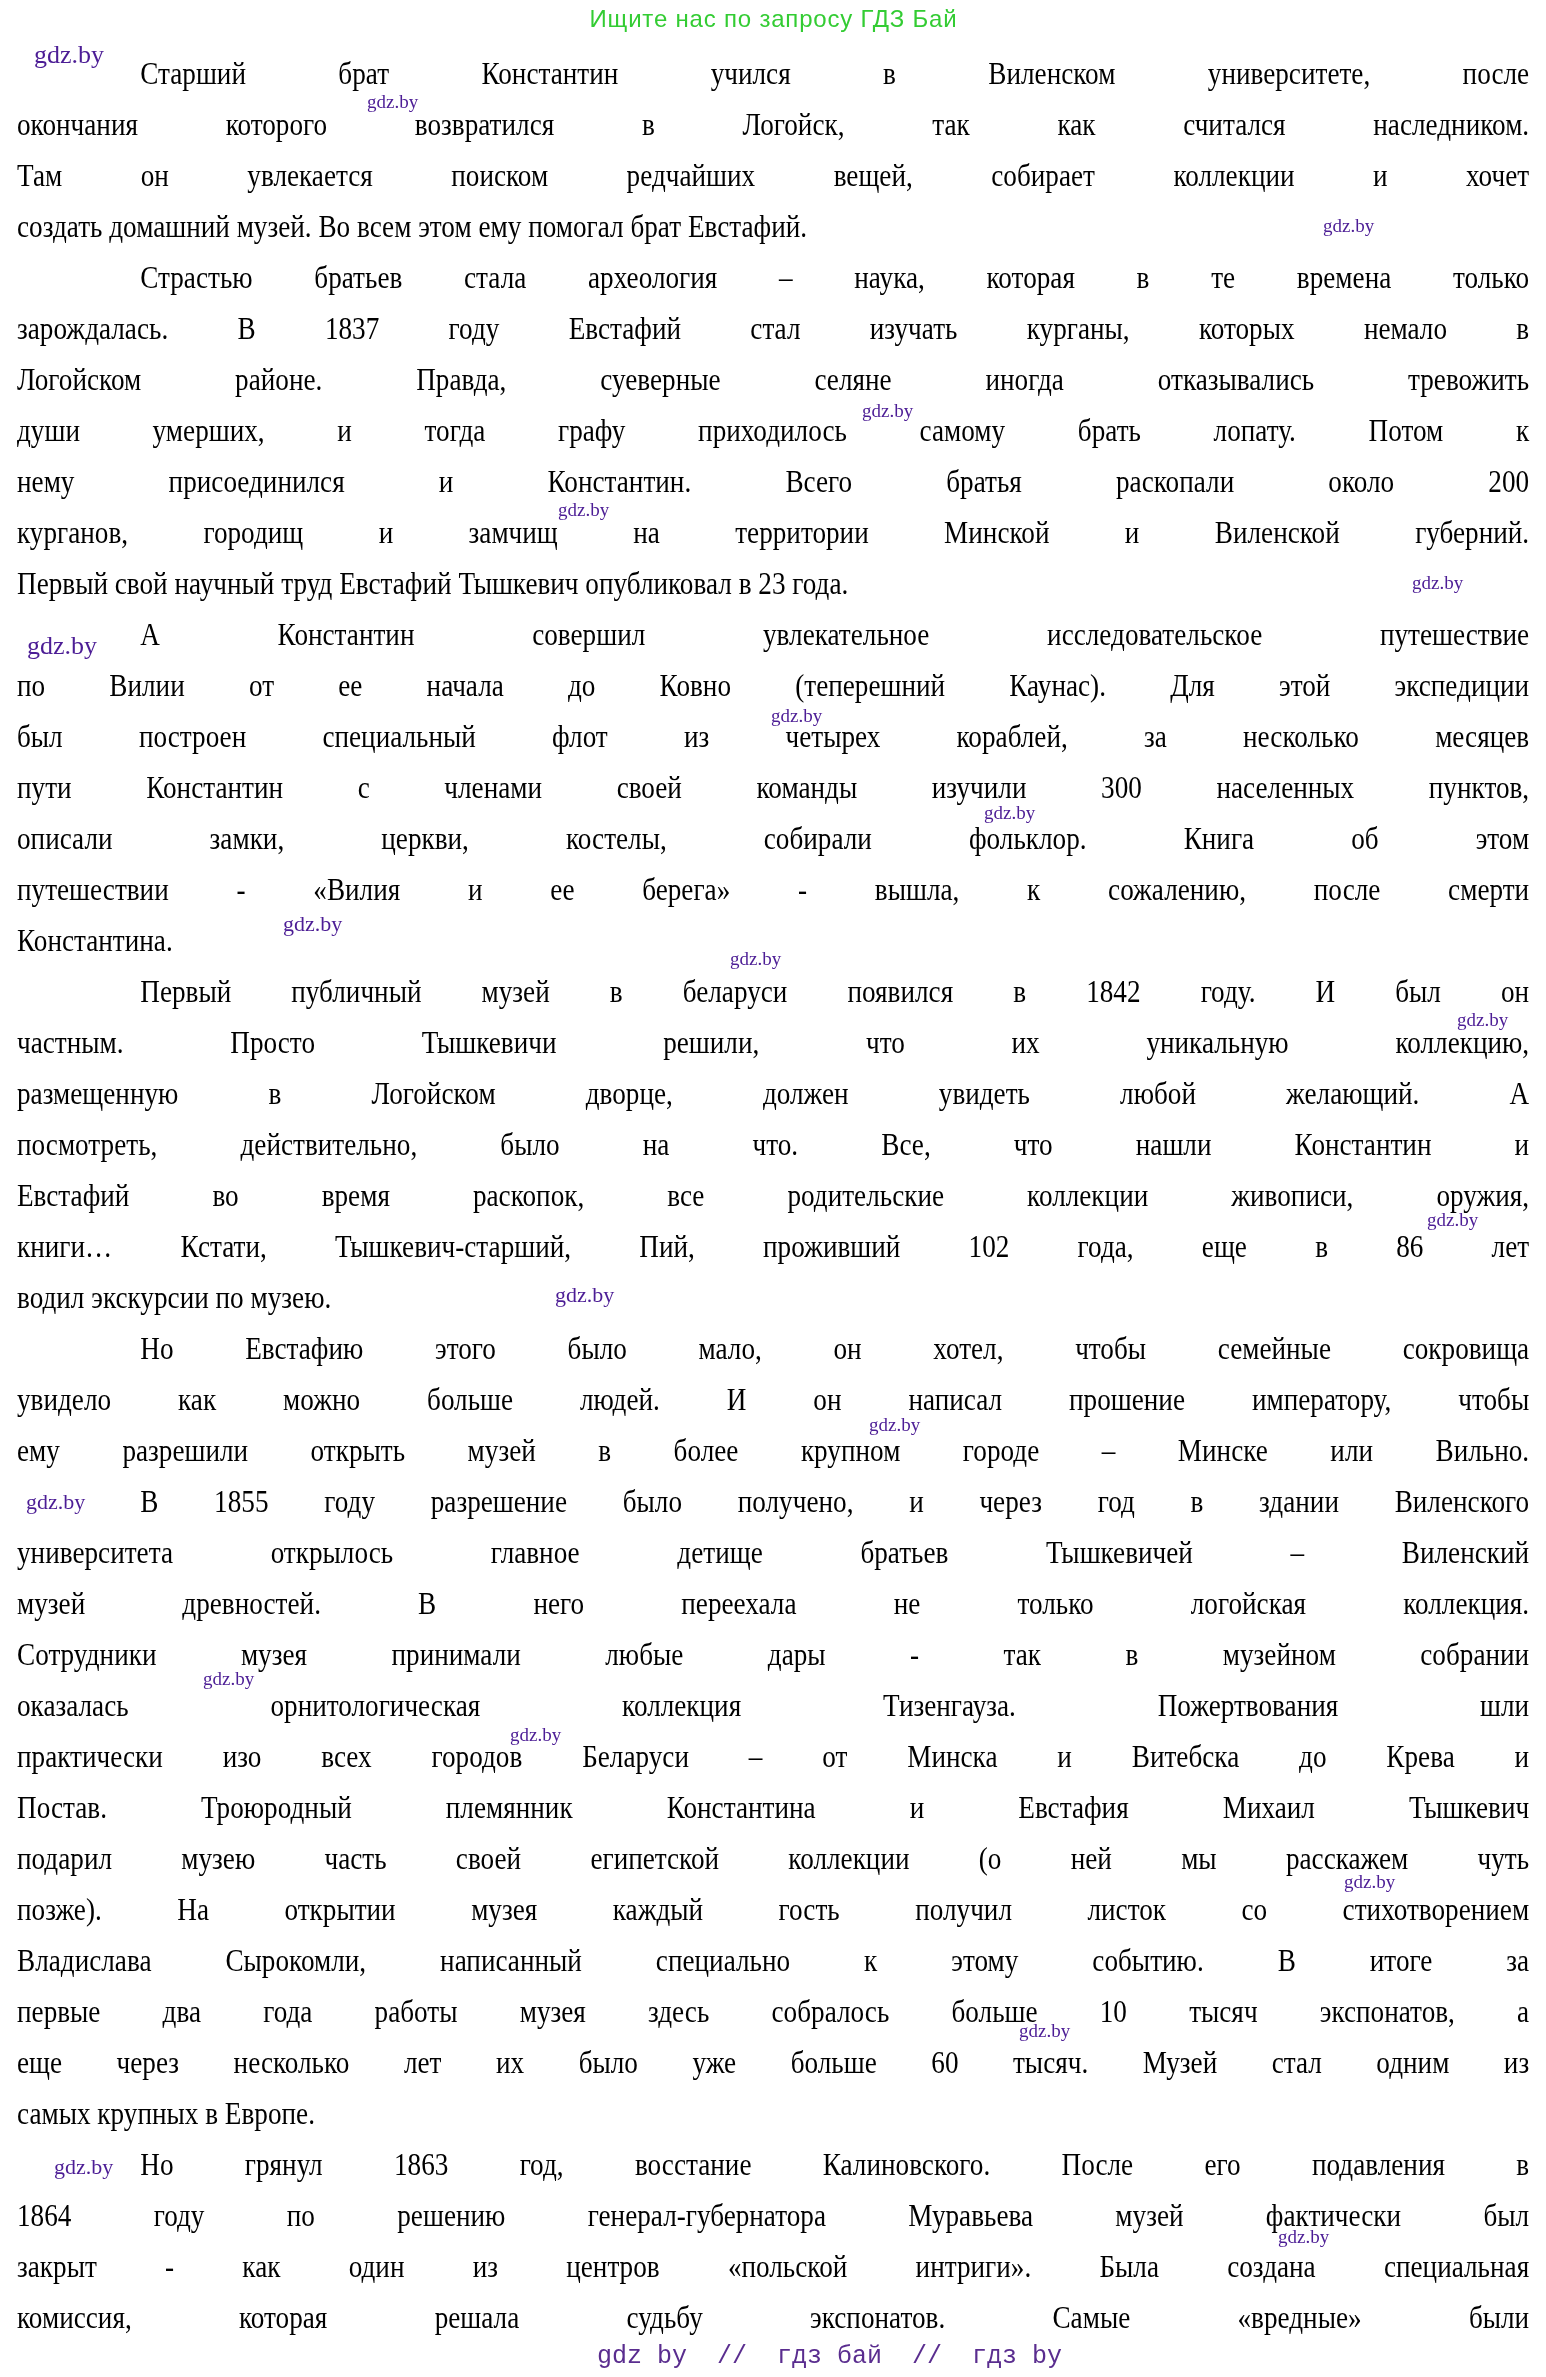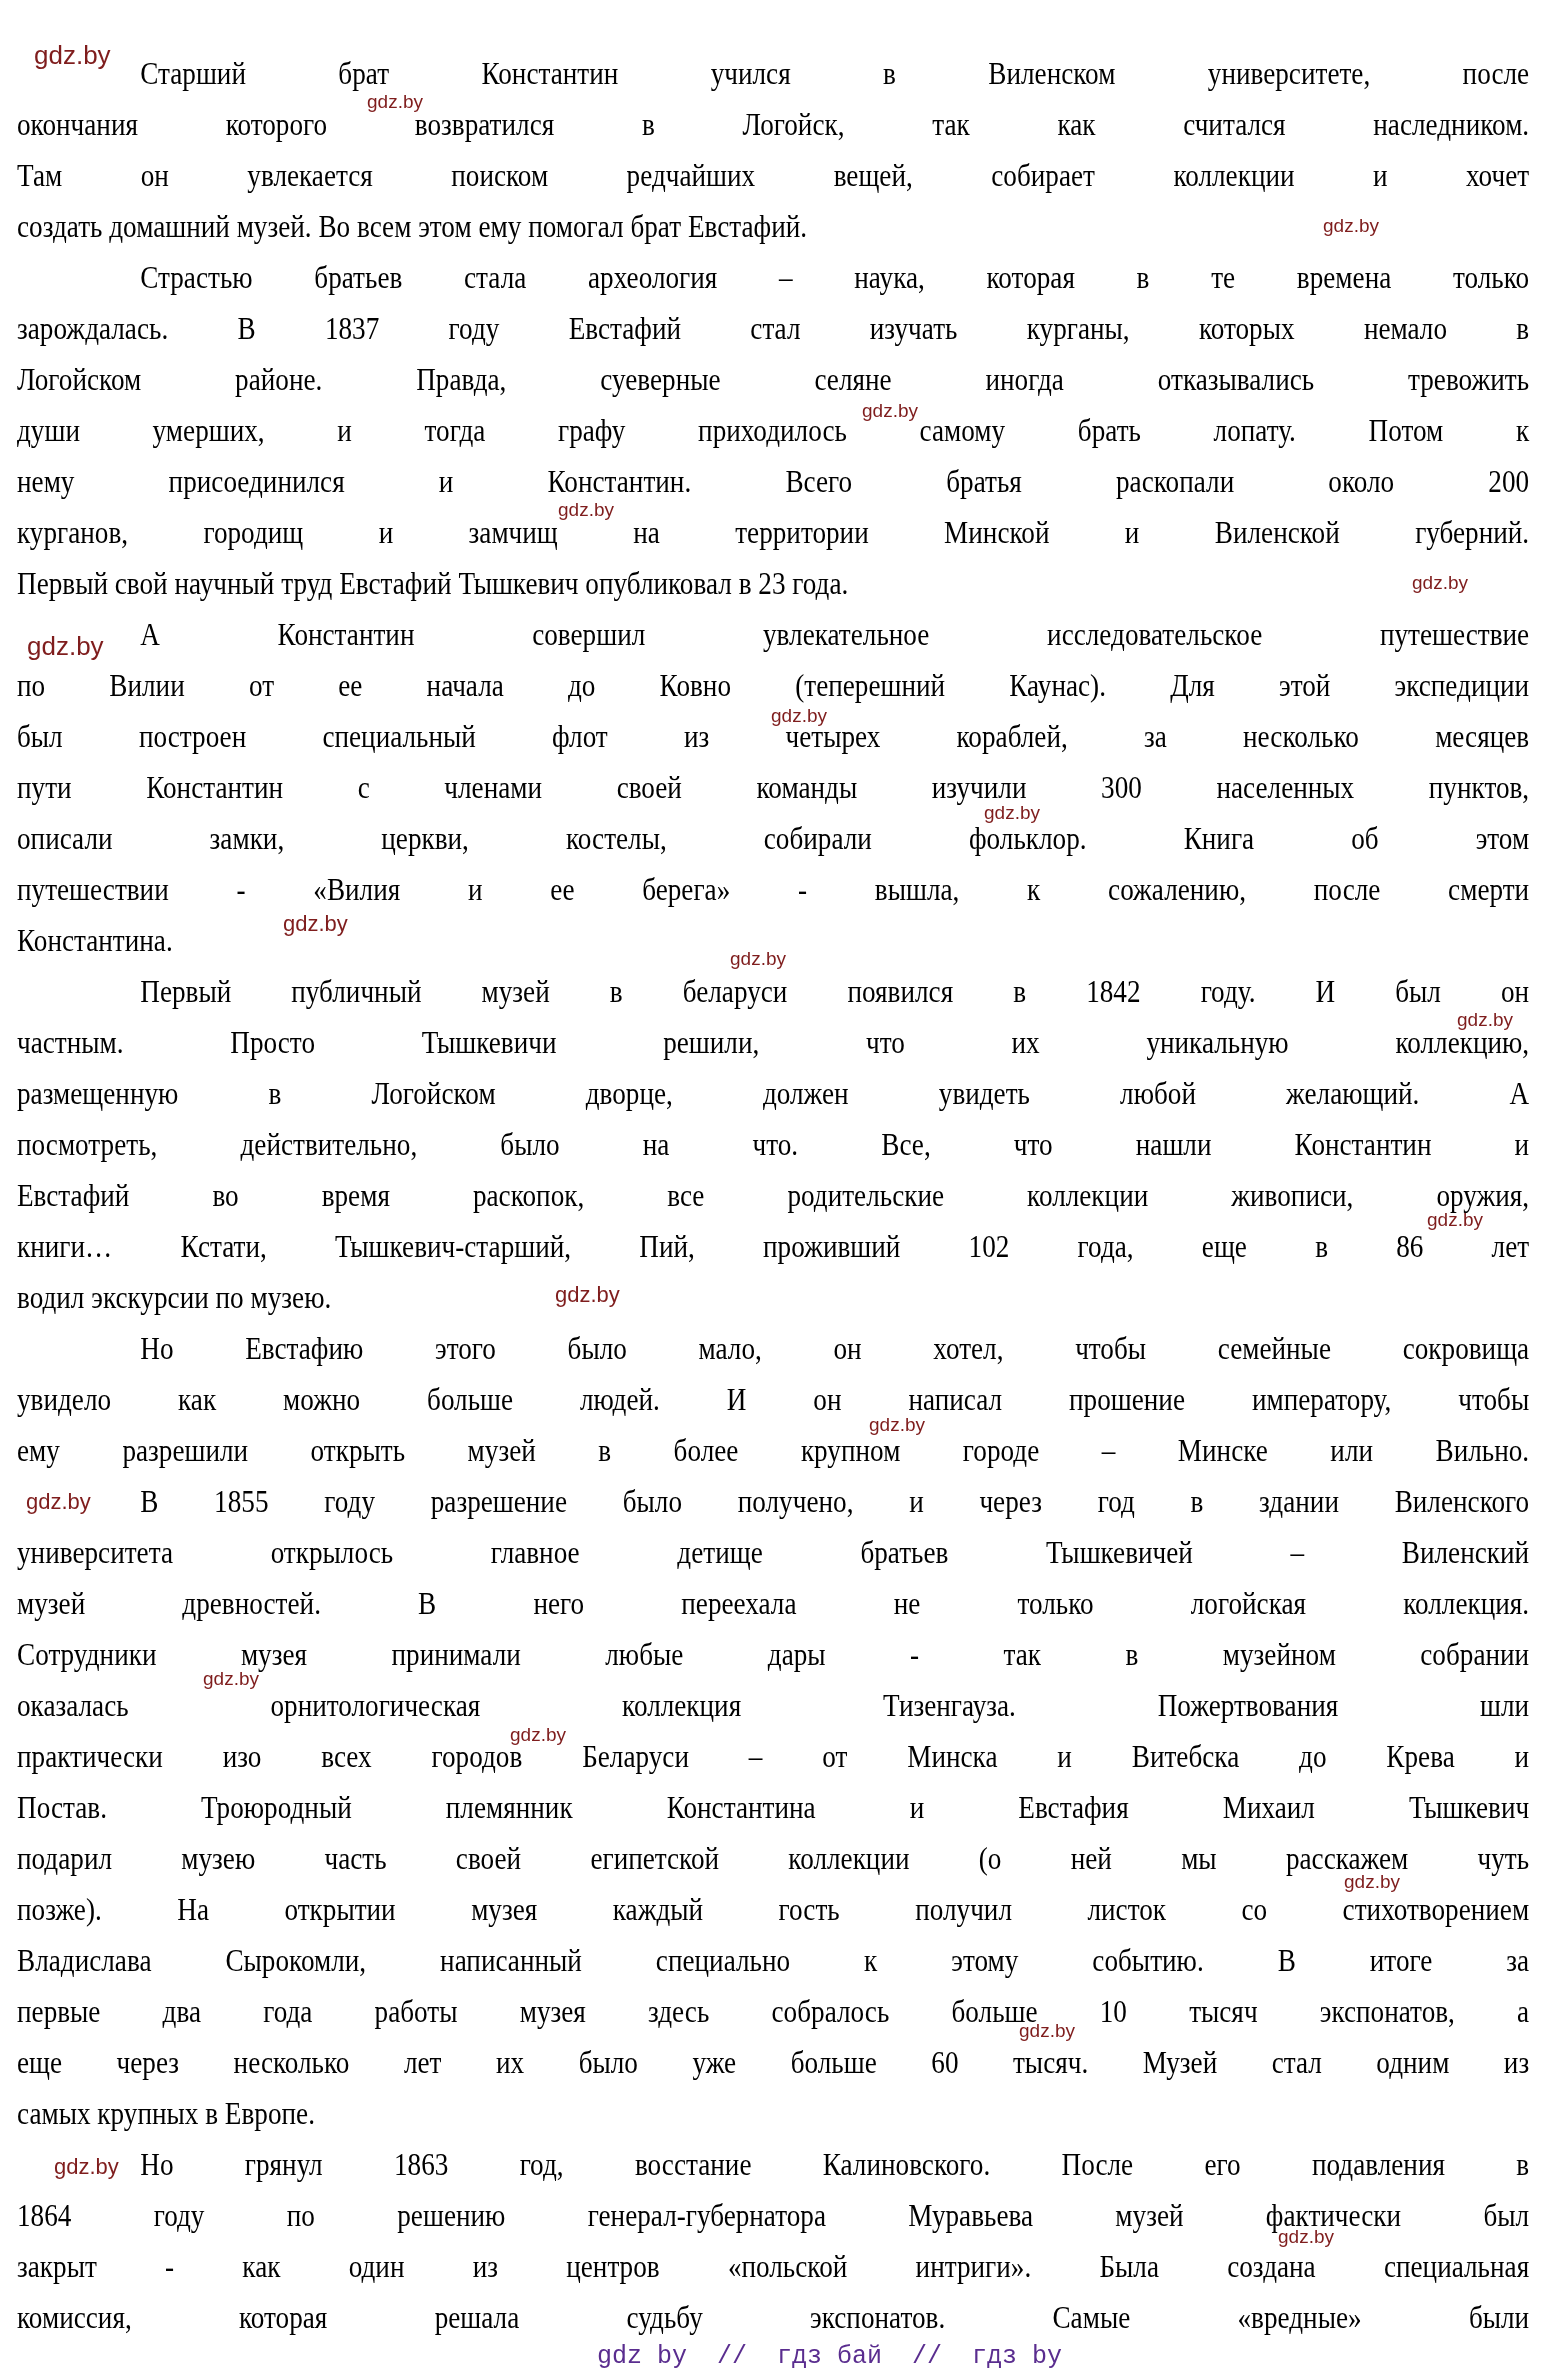--- a/index.html
+++ b/index.html
@@ -29,37 +29,38 @@
   }
   .line{
     text-align:justify;
     text-align-last:justify;
     white-space:normal;
   }
   .line.end{text-align-last:left;}
   .line.para-first{text-indent:145px;}
   .wm{
     position:absolute;
-    font-family:Liberation Sans, sans-serif;
-    color:#7f1d1d;
+    font-family:Liberation Serif, serif;
+    color:#4c1d95;
     white-space:nowrap;
     line-height:1;
   }
   .footer{
     position:absolute;left:597px;top:2342px;
     font-family:Liberation Mono, monospace;
     font-size:25px;
     color:#5a2d8f;
     white-space:pre;
   }
 </style>
 </head>
 <body>
 
 <div class="page">
+  <div class="header" style="color: rgb(51, 204, 51);">Ищите нас по запросу ГДЗ Бай</div>
   <div class="text-block" id="text-block">
       <div class="line para-first">Старший брат Константин учился в Виленском университете, после</div>
       <div class="line">окончания которого возвратился в Логойск, так как считался наследником.</div>
       <div class="line">Там он увлекается поиском редчайших вещей, собирает коллекции и хочет</div>
       <div class="line end">создать домашний музей. Во всем этом ему помогал брат Евстафий.</div>
       <div class="line para-first">Страстью братьев стала археология – наука, которая в те времена только</div>
       <div class="line">зарождалась. В 1837 году Евстафий стал изучать курганы, которых немало в</div>
       <div class="line">Логойском районе. Правда, суеверные селяне иногда отказывались тревожить</div>
       <div class="line">души умерших, и тогда графу приходилось самому брать лопату. Потом к</div>
       <div class="line">нему присоединился и Константин. Всего братья раскопали около 200</div>

